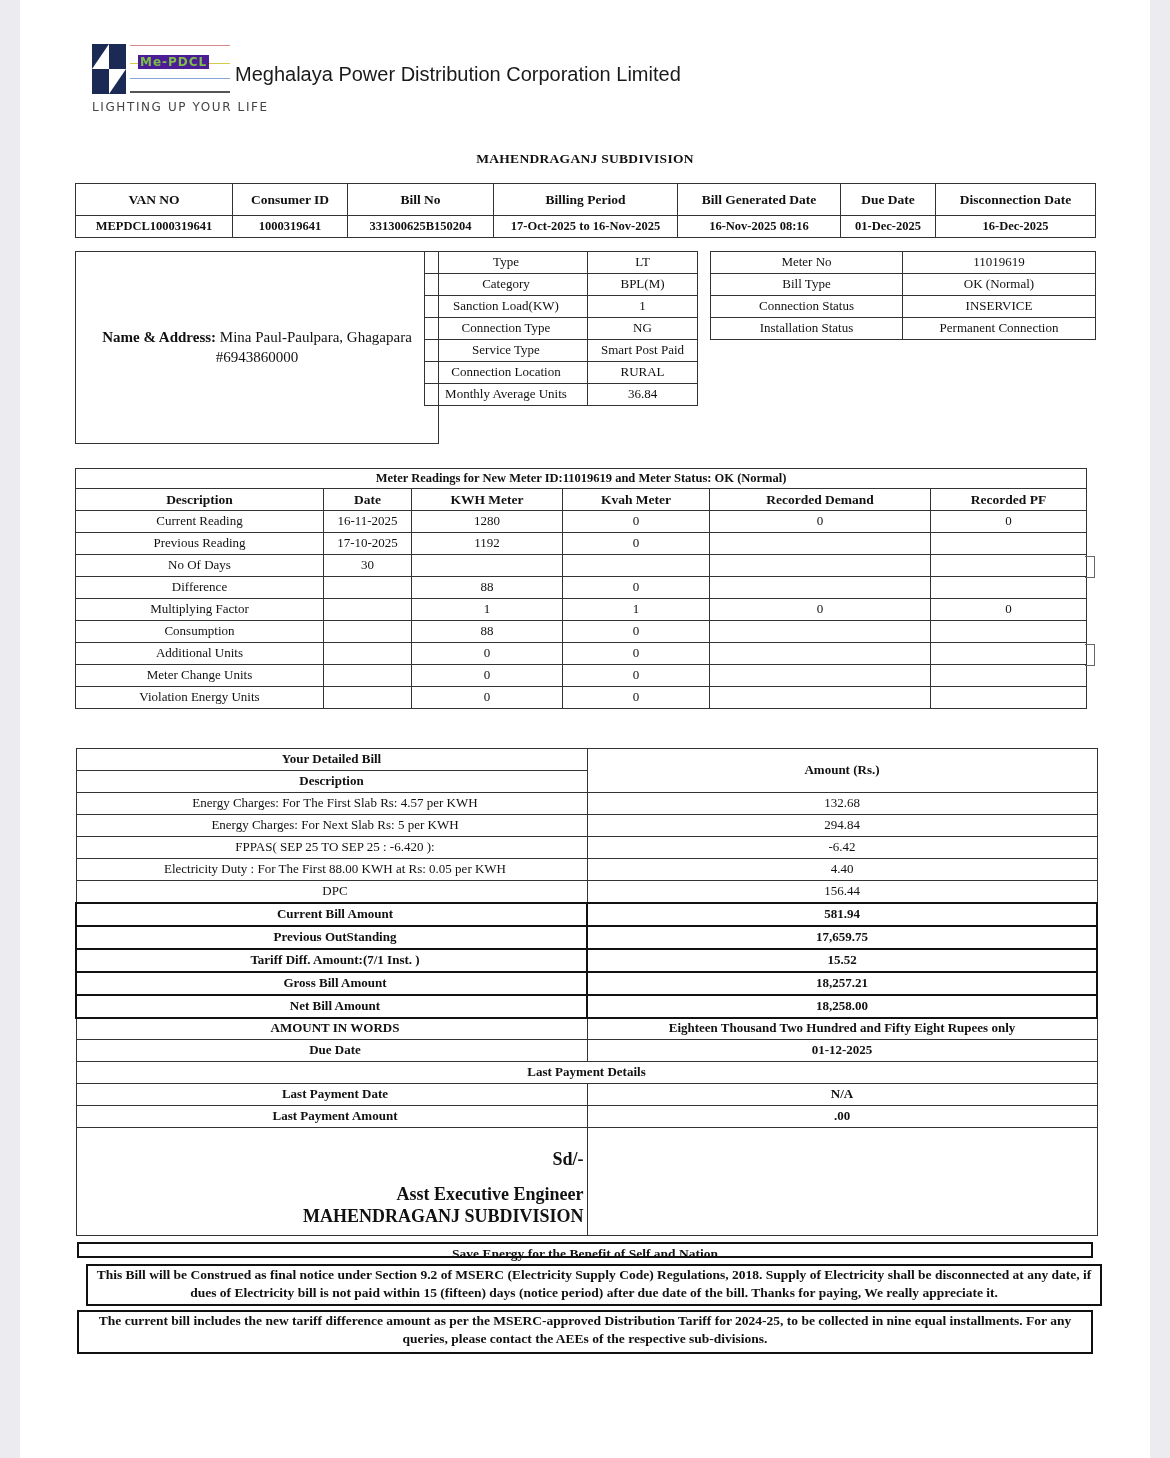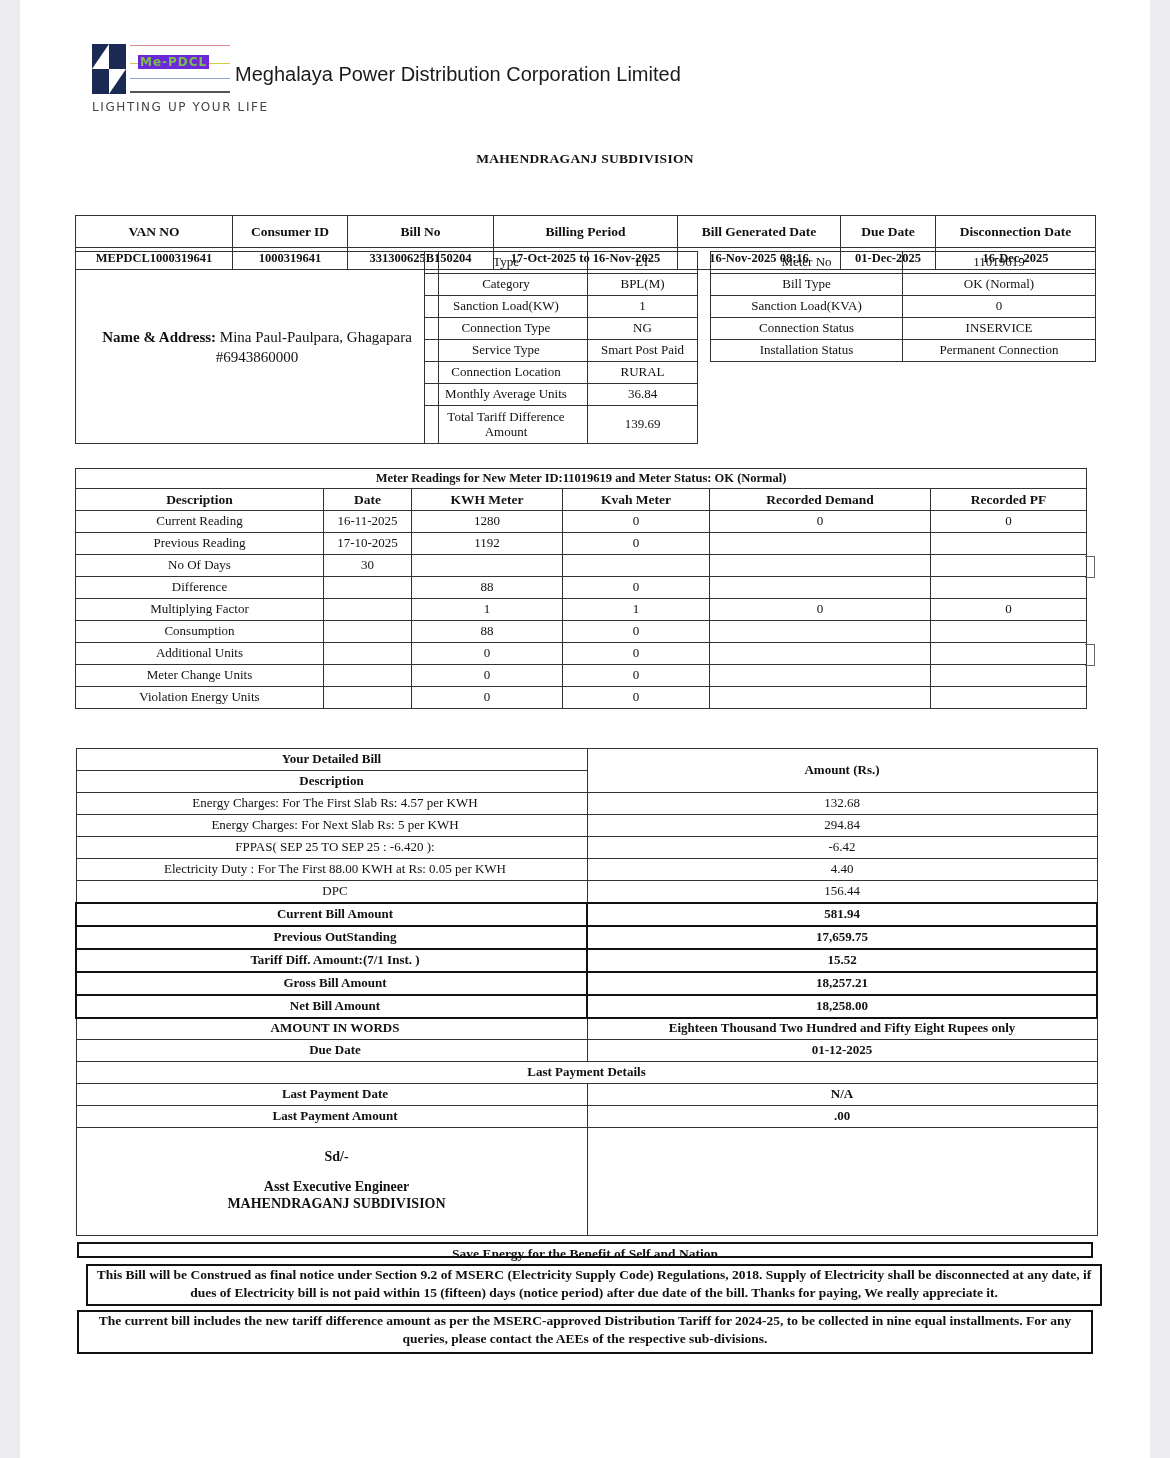--- a/index.html
+++ b/index.html
@@ -8,32 +8,32 @@
   .page { position: absolute; left: 20px; top: 0; width: 1130px; height: 1458px; background: #ffffff; }
   .abs { position: absolute; }
 
   
   .logo { left: 70px; top: 42px; width: 145px; height: 72px; }
   .logo-mark { position: absolute; left: 2px; top: 2px; width: 34px; height: 50px; background: #1a2a55; overflow: hidden; }
   .logo-mark .w1 { position: absolute; left: 0; top: 0; width: 17px; height: 25px; background: #fff; clip-path: polygon(100% 0, 100% 100%, 0 100%); }
   .logo-mark .w2 { position: absolute; left: 17px; top: 25px; width: 17px; height: 25px; background: #fff; clip-path: polygon(0 0, 100% 0, 0 100%); }
   .logo-lines { position: absolute; left: 40px; top: 3px; width: 100px; height: 50px; }
   .logo-lines .l { position: absolute; left: 0; width: 100%; height: 1px; }
-  .logo-brand { position: absolute; left: 48px; top: 13px; font-family: "DejaVu Sans", sans-serif; font-size: 12px; font-weight: bold; color: #7cbf4a; letter-spacing: 1px; background: #6d28d9; padding: 0 2px; }
+  .logo-brand { position: absolute; left: 48px; top: 13px; font-family: "DejaVu Sans", sans-serif; font-size: 12px; font-weight: bold; color: #7cbf4a; letter-spacing: 1px; background: #4c1d95; padding: 0 2px; }
   .logo-tag { position: absolute; left: 2px; top: 58px; font-family: "DejaVu Sans", sans-serif; font-size: 12px; letter-spacing: 1.6px; color: #444; white-space: nowrap; }
   .company { left: 215px; top: 63px; font-family: "Liberation Sans", "DejaVu Sans", sans-serif; font-size: 20px; color: #1a1a1a; white-space: nowrap; }
 
   .subdiv { left: 0; width: 1130px; top: 151px; text-align: center; font-weight: bold; font-size: 13.5px; letter-spacing: 0.3px; }
 
   table { border-collapse: collapse; table-layout: fixed; position: absolute; }
   td, th { border: 1px solid #333; text-align: center; vertical-align: middle; font-size: 13px; line-height: 1.15; padding: 0 3px; overflow: hidden; white-space: nowrap; }
   th { font-weight: bold; }
 
   
-  #tbl-top { left: 55px; top: 183px; width: 1020px; margin-top: 32px; }
+  #tbl-top { left: 55px; top: 183px; width: 1020px; }
   #tbl-top th { height: 32px; font-size: 13.5px; }
   #tbl-top td { height: 22px; font-weight: bold; font-size: 12.5px; }
 
   
   .namebox { left: 55px; top: 251px; width: 364px; height: 193px; border: 1px solid #333; display: flex; align-items: center; justify-content: center; text-align: center; font-size: 15px; line-height: 1.3; padding: 0 10px; }
   .namebox b { font-weight: bold; }
 
   #tbl-conn { left: 404px; top: 251px; width: 273px; padding-left: 47px; }
   #tbl-conn td { height: 22px; font-size: 13px; }
   #tbl-meter { left: 690px; top: 251px; width: 385px; }
@@ -46,21 +46,21 @@
   #tbl-read td { height: 22px; font-size: 13px; }
   .tick { position: absolute; left: 1065px; width: 10px; height: 22px; border: 1px solid #666; border-left: none; }
 
   
   #tbl-bill { left: 55px; top: 748px; width: 1021px; }
   #tbl-bill td { height: 22px; font-size: 13px; }
   #tbl-bill .l { text-align: center; padding-left: 10px; }
   #tbl-bill .b { font-weight: bold; }
   #tbl-bill tr.thick td { border: 2px solid #111; height: 23px; }
   #tbl-bill .sig td { height: 108px; vertical-align: top; }
-  .sig-block { text-align: center; padding: 20px 0 0 10px; font-weight: bold; font-size: 14px; line-height: 1.25; white-space: normal; }
+  .sig-block { text-align: right; padding: 20px 0 0 10px; font-weight: bold; font-size: 18px; line-height: 1.25; white-space: normal; }
   .sig-block .gap { height: 12px; }
 
   
   .note { left: 57px; width: 1016px; border: 2px solid #111; text-align: center; font-weight: bold; font-size: 13.5px; line-height: 18px; padding: 0 2px; }
   #note-save { top: 1242px; height: 16px; line-height: 20px; }
   #note-final { top: 1264px; height: 42px; margin-left: 9px; }
   #note-tariff { top: 1310px; height: 44px; }
 </style>
 </head>
 <body>
@@ -151,44 +151,36 @@
           <td>Smart Post Paid</td>
         </tr>
     <tr>
           <td>Connection Location</td>
           <td>RURAL</td>
         </tr>
     <tr>
           <td>Monthly Average Units</td>
           <td>36.84</td>
         </tr>
-    <tr>
-          <td style="height:38px;white-space:normal;">Total Tariff Difference Amount</td>
-          <td>139.69</td>
-        </tr>
   </tbody>
     </table>
 
   <table id="tbl-meter">
     <colgroup>
         <col style="width:192px">
         <col style="width:193px">
       </colgroup>
     <tbody>
         <tr>
           <td>Meter No</td>
           <td>11019619</td>
         </tr>
     <tr>
           <td>Bill Type</td>
           <td>OK (Normal)</td>
-        </tr>
-    <tr>
-          <td>Sanction Load(KVA)</td>
-          <td>0</td>
         </tr>
     <tr>
           <td>Connection Status</td>
           <td>INSERVICE</td>
         </tr>
     <tr>
           <td>Installation Status</td>
           <td>Permanent Connection</td>
         </tr>
   </tbody>

